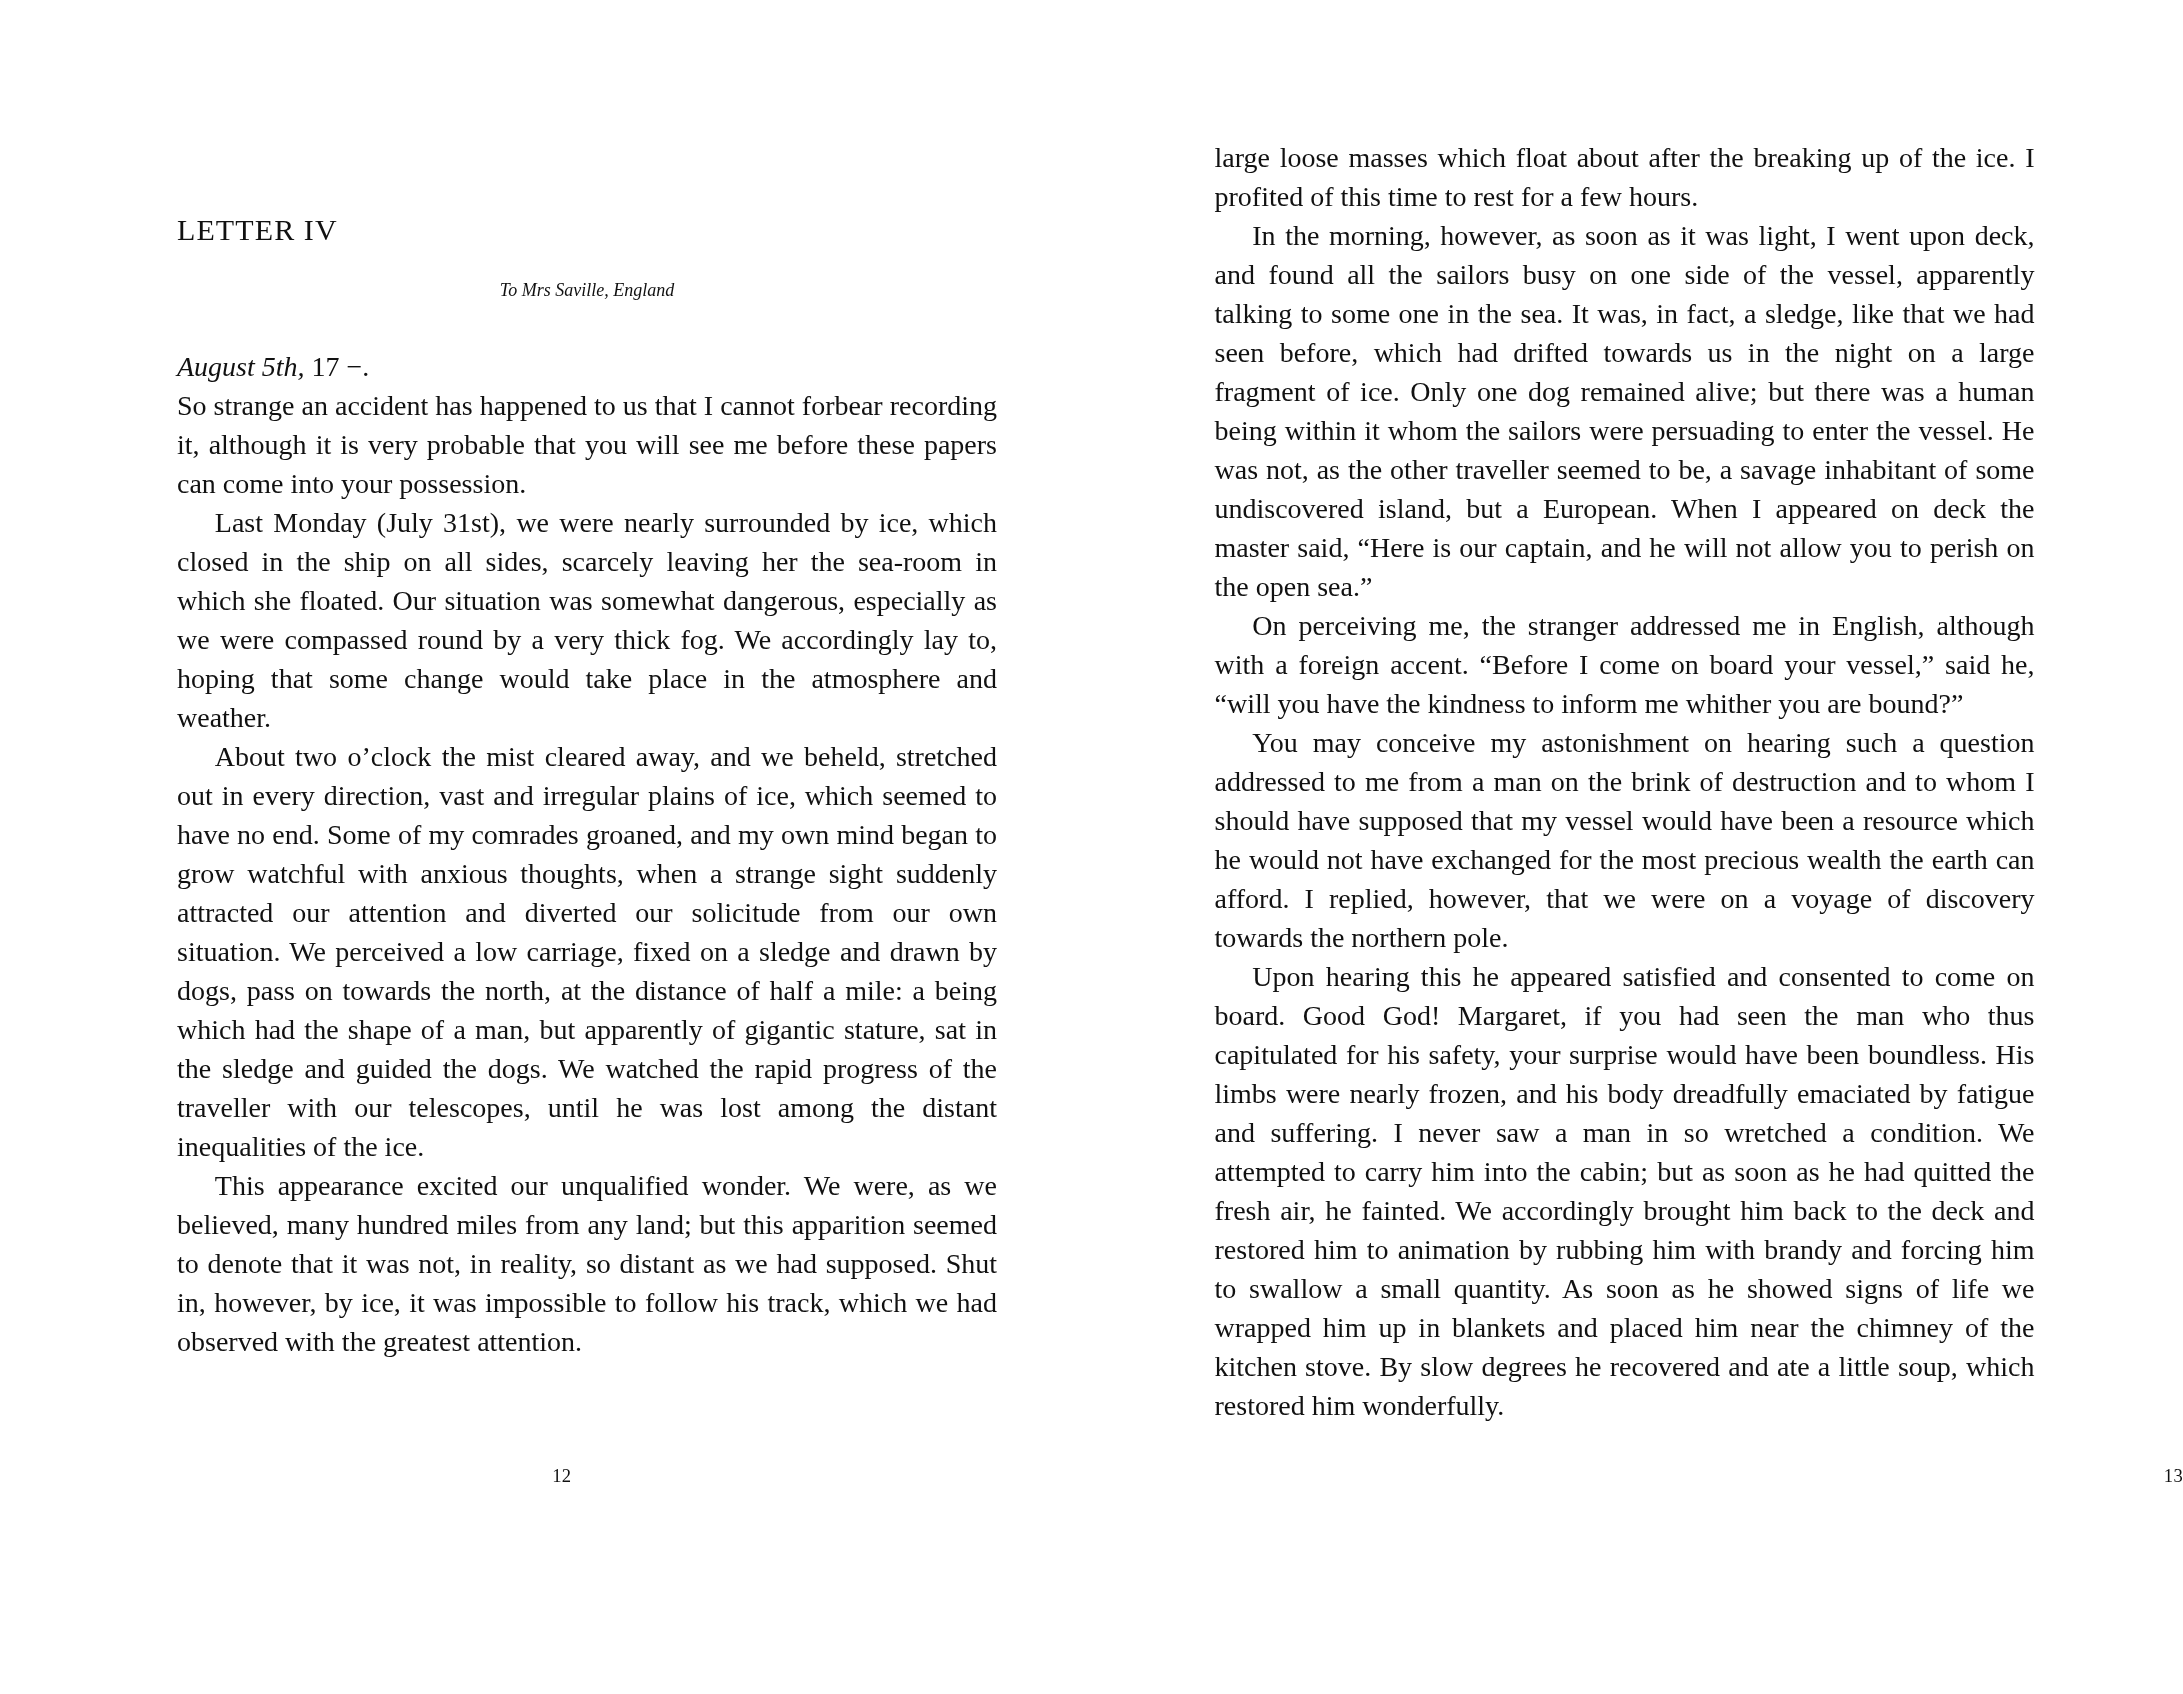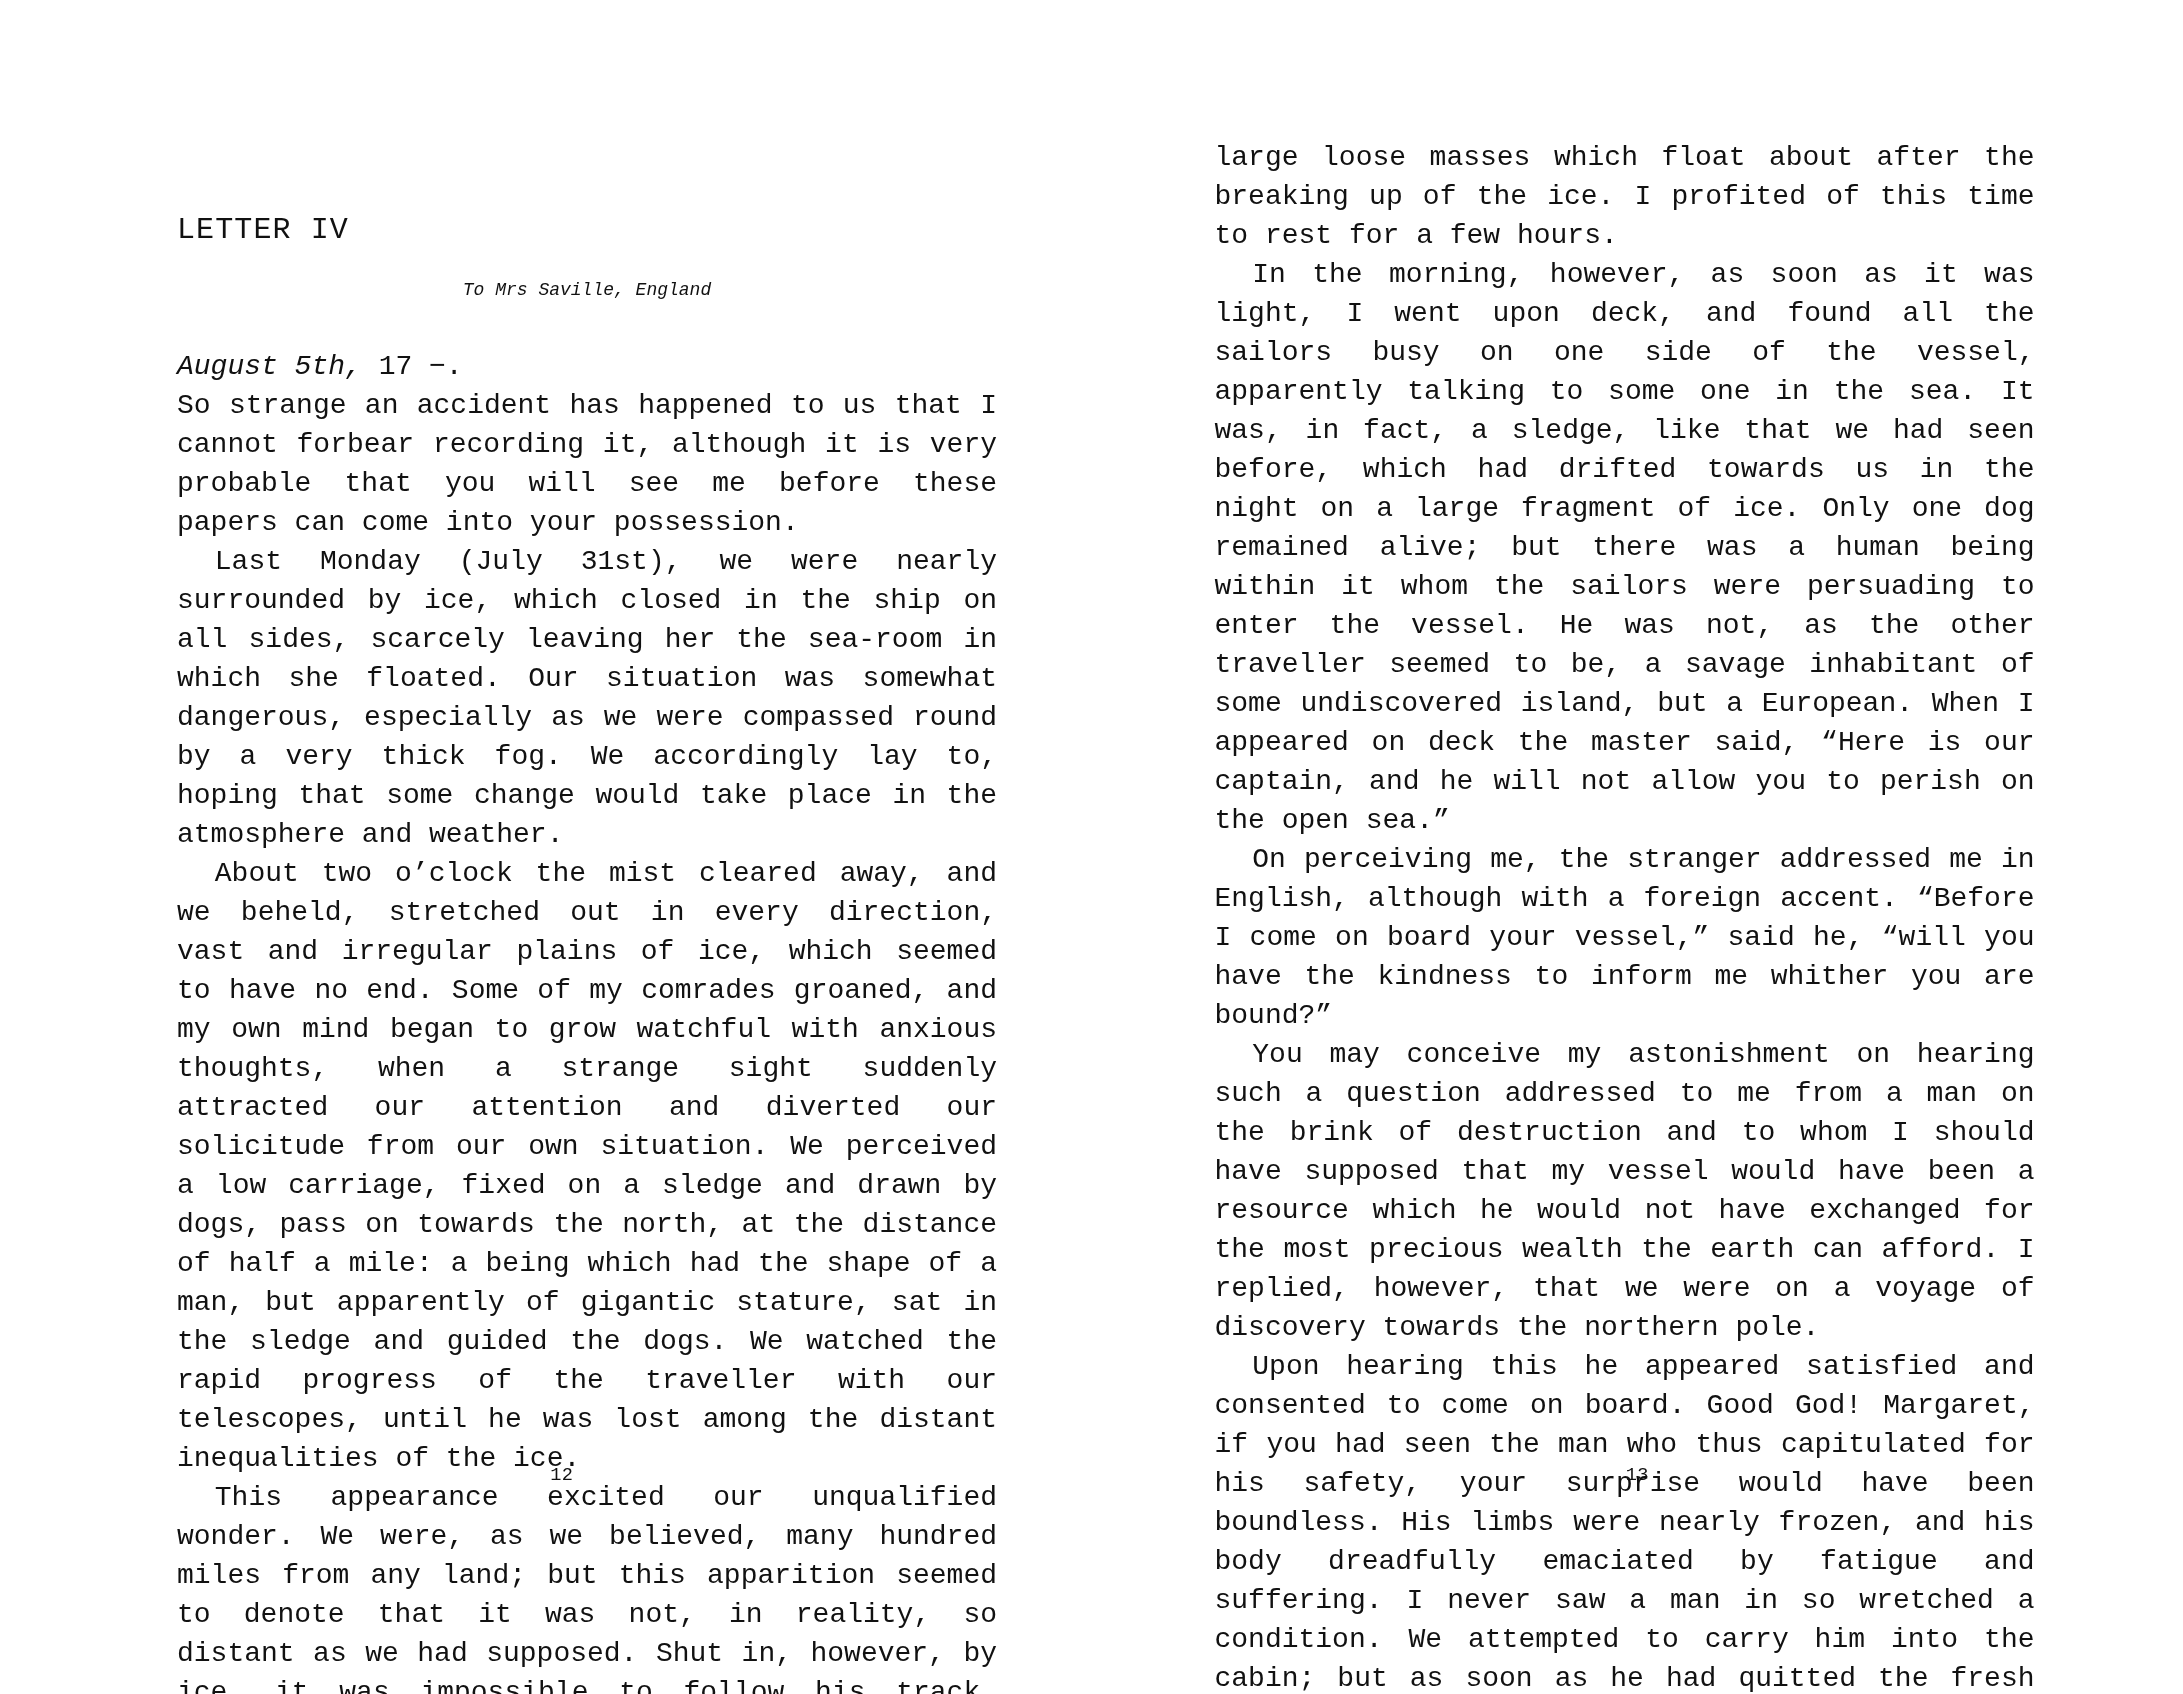--- a/index.html
+++ b/index.html
@@ -20,21 +20,20 @@
     position: absolute;
     inset: 0;
     display: flex;
   }
 
   .page {
     position: relative;
     width: 50%;
     height: 100%;
     box-sizing: border-box;
-    font-family: Liberation Mono, monospace;
   }
 
   
   .textblock {
     position: absolute;
     top: 138px;
     width: 820px;
     font-size: 28px;
     line-height: 39px;
     text-align: justify;
@@ -91,21 +90,21 @@
     position: absolute;
     top: 1467px;
     width: 100%;
     text-align: center;
     font-size: 18.6px;
     line-height: 1;
     font-variant-numeric: oldstyle-nums;
     letter-spacing: 0.3px;
   }
   .page-left  .folio { left: 16px; }
-  .page-right .folio { left: 0; }
+  .page-right .folio { left: 0; text-align: right; }
 </style>
 </head>
 <body>
 
 <div class="spread">
 
   <div class="page page-left">
     <div class="textblock">
 
       <h1 class="chapter-title">LETTER IV</h1>

